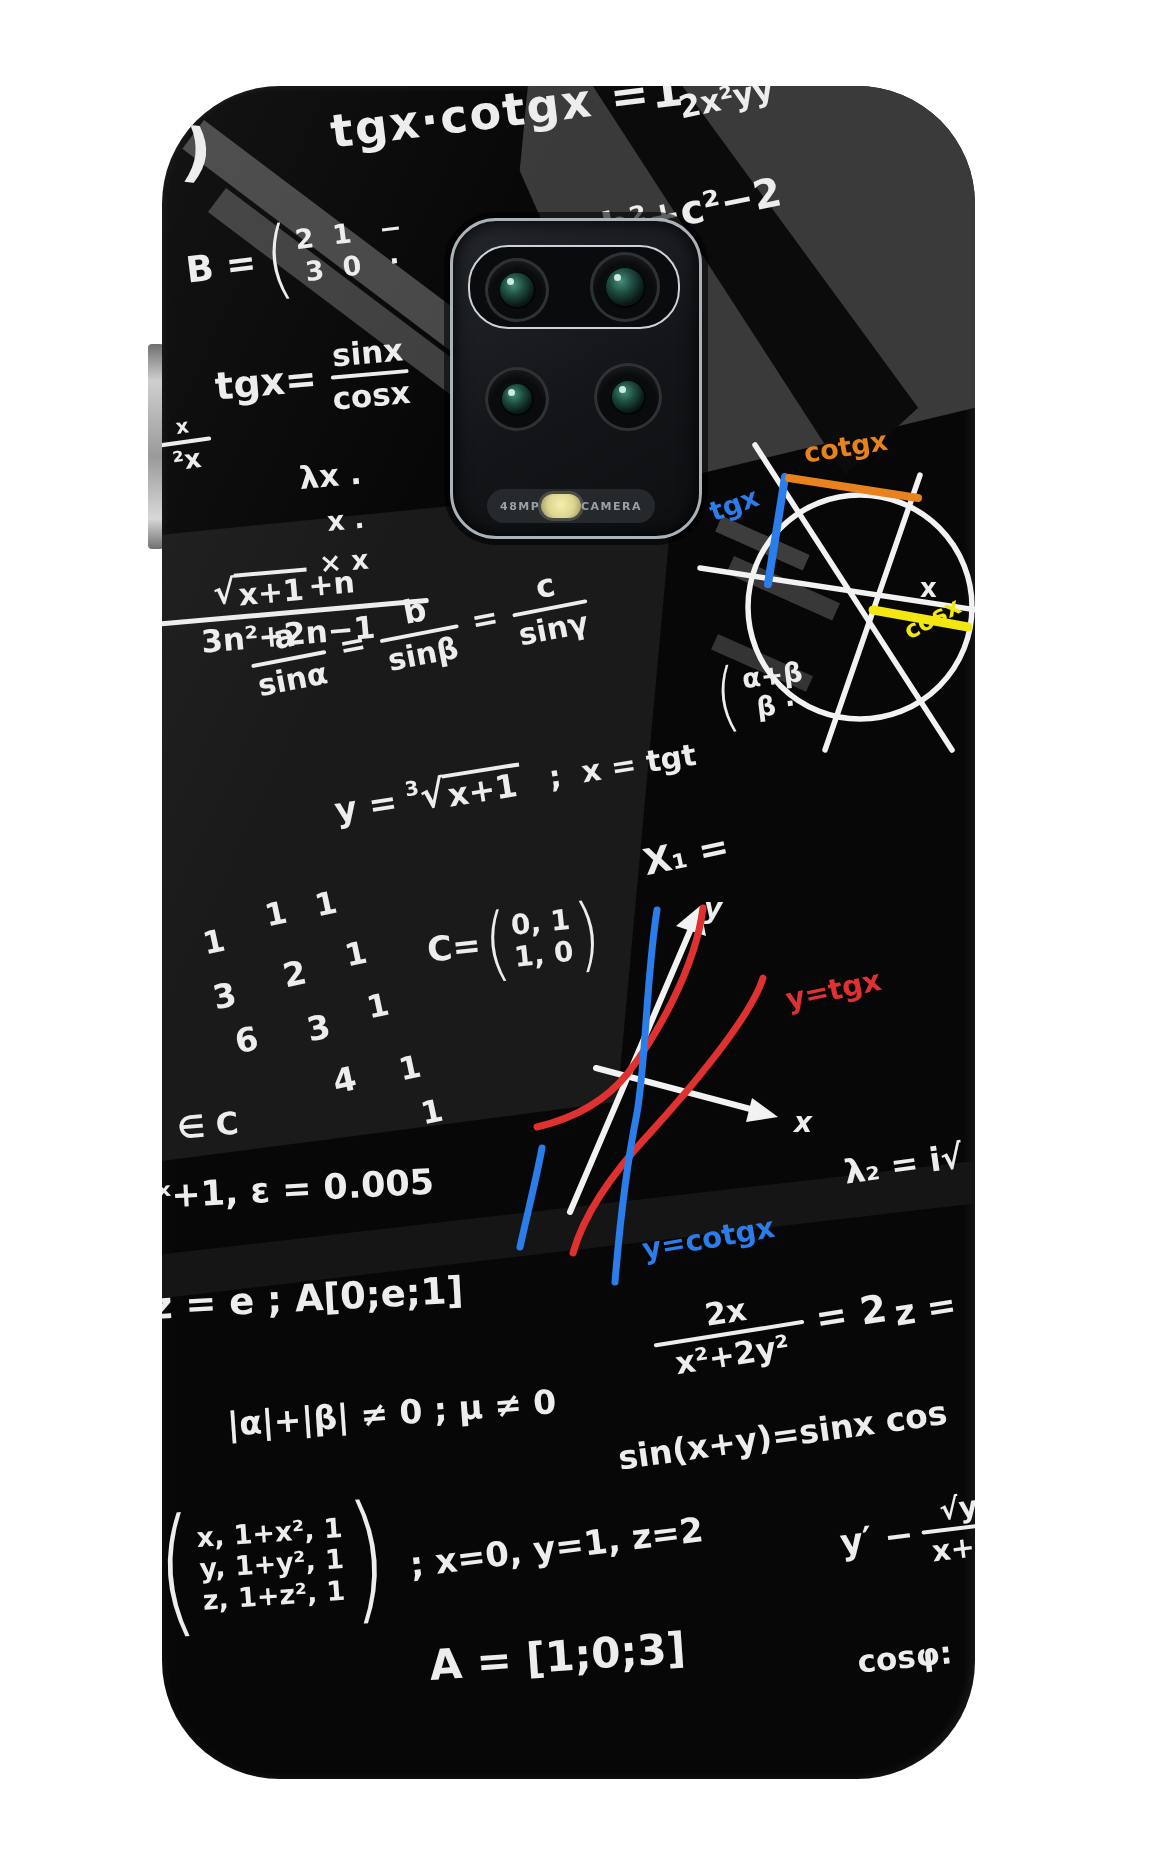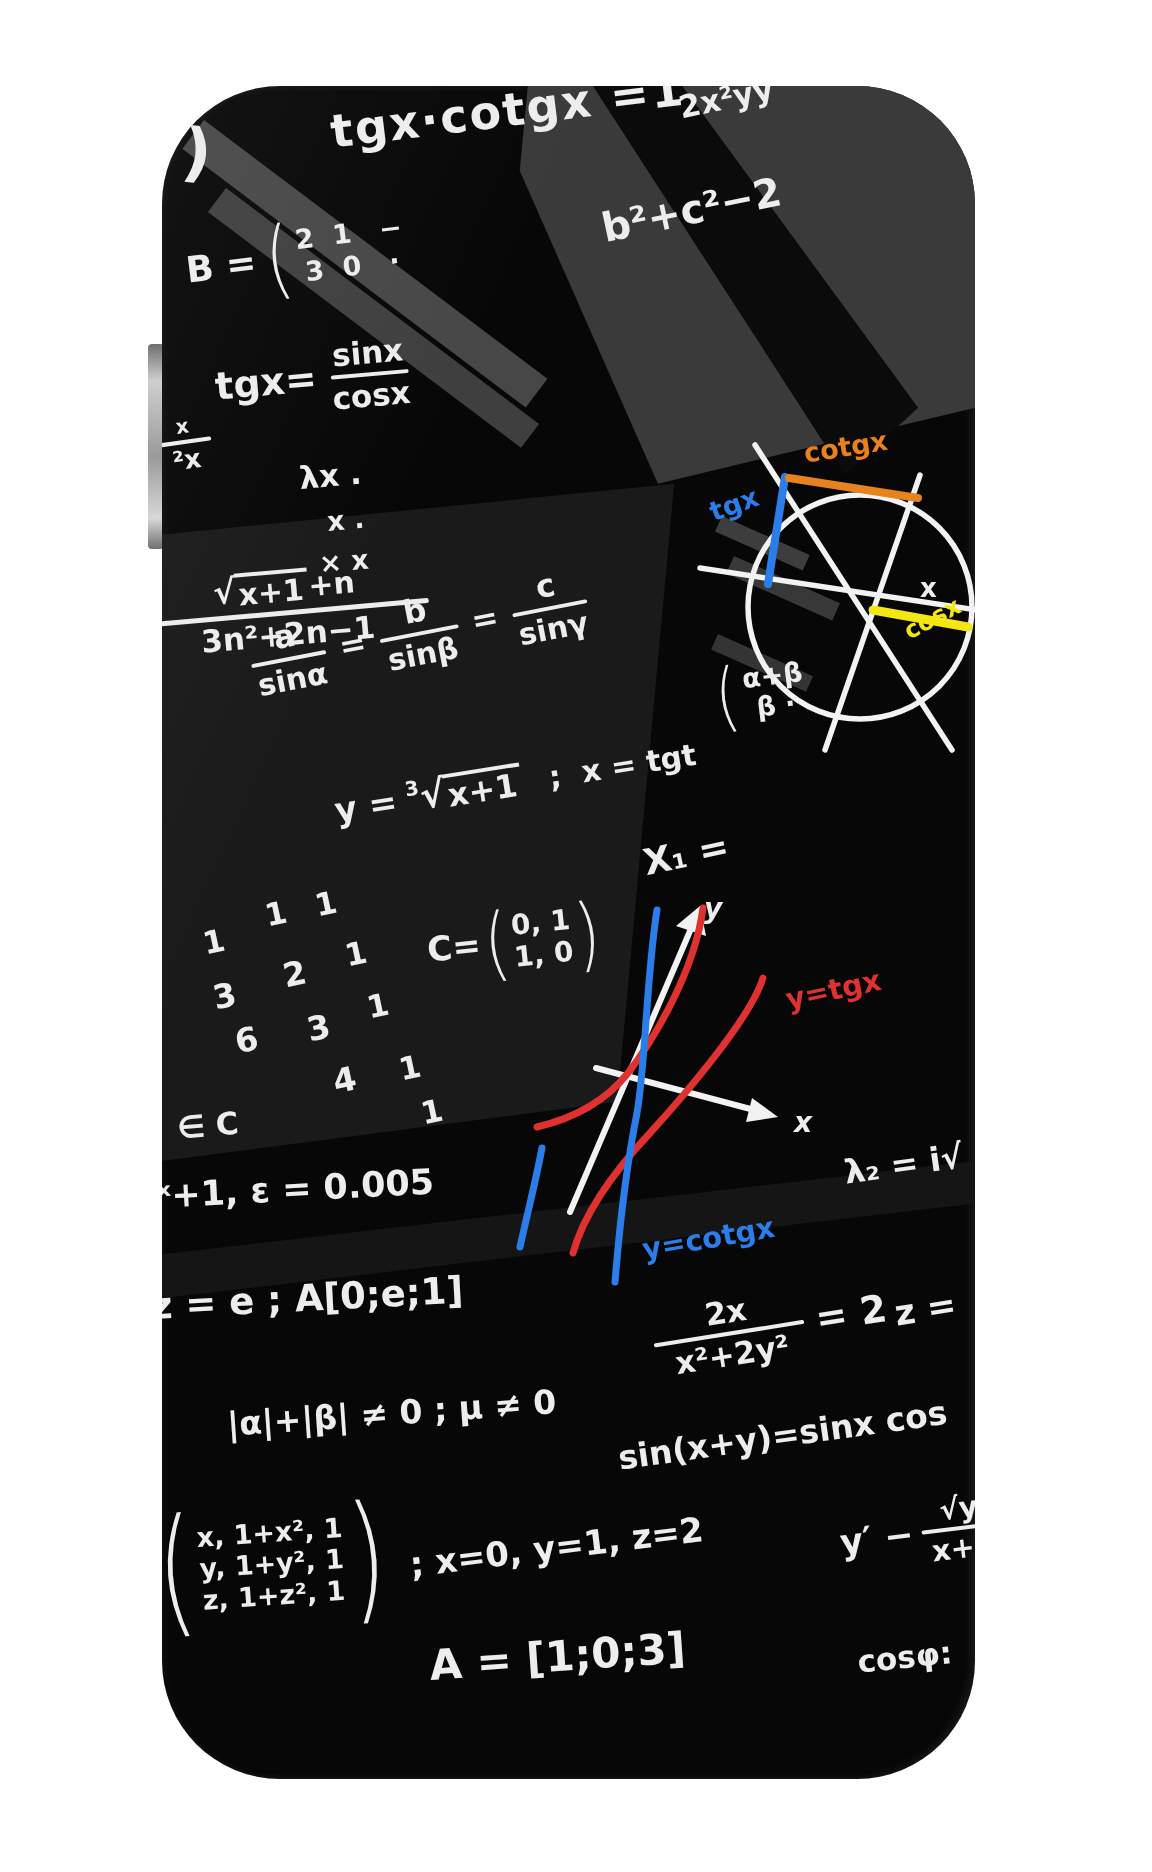--- a/index.html
+++ b/index.html
@@ -248,15 +248,39 @@
         <span style="font-size:29px;">√y</span>
         <span class="fbar" style="width:80px;"></span>
         <span style="font-size:29px;">x+2</span>
       </span>
       
     </div>
 
     <div class="chalk" style="left:266px;top:1558px;font-size:42px;transform:rotate(-4deg);">A = [1;0;3]</div>
     <div class="chalk" style="left:694px;top:1560px;font-size:31px;transform:rotate(-6deg);">cosφ:</div>
 
+    <div class="cam">
+      <div class="pill"></div>
+      <div class="lens" style="left:32px;top:37px;width:64px;height:64px;">
+        <div class="glass-lens" style="left:13px;top:13px;width:38px;height:38px;"></div>
+        <div class="glint" style="left:22px;top:20px;"></div>
+      </div>
+      <div class="lens" style="left:137px;top:31px;width:70px;height:70px;">
+        <div class="glass-lens" style="left:14px;top:14px;width:42px;height:42px;"></div>
+        <div class="glint" style="left:24px;top:22px;"></div>
+      </div>
+      <div class="lens" style="left:32px;top:146px;width:64px;height:64px;">
+        <div class="glass-lens" style="left:15px;top:15px;width:34px;height:34px;"></div>
+        <div class="glint" style="left:23px;top:22px;"></div>
+      </div>
+      <div class="lens" style="left:141px;top:142px;width:68px;height:68px;">
+        <div class="glass-lens" style="left:16px;top:16px;width:36px;height:36px;"></div>
+        <div class="glint" style="left:25px;top:23px;"></div>
+      </div>
+      <div class="flashbar">
+        <span>48MP</span>
+        <div class="flash-oval"></div>
+        <span>CAMERA</span>
+      </div>
+    </div>
 
   </div>
 </div>
 
 </body></html>

